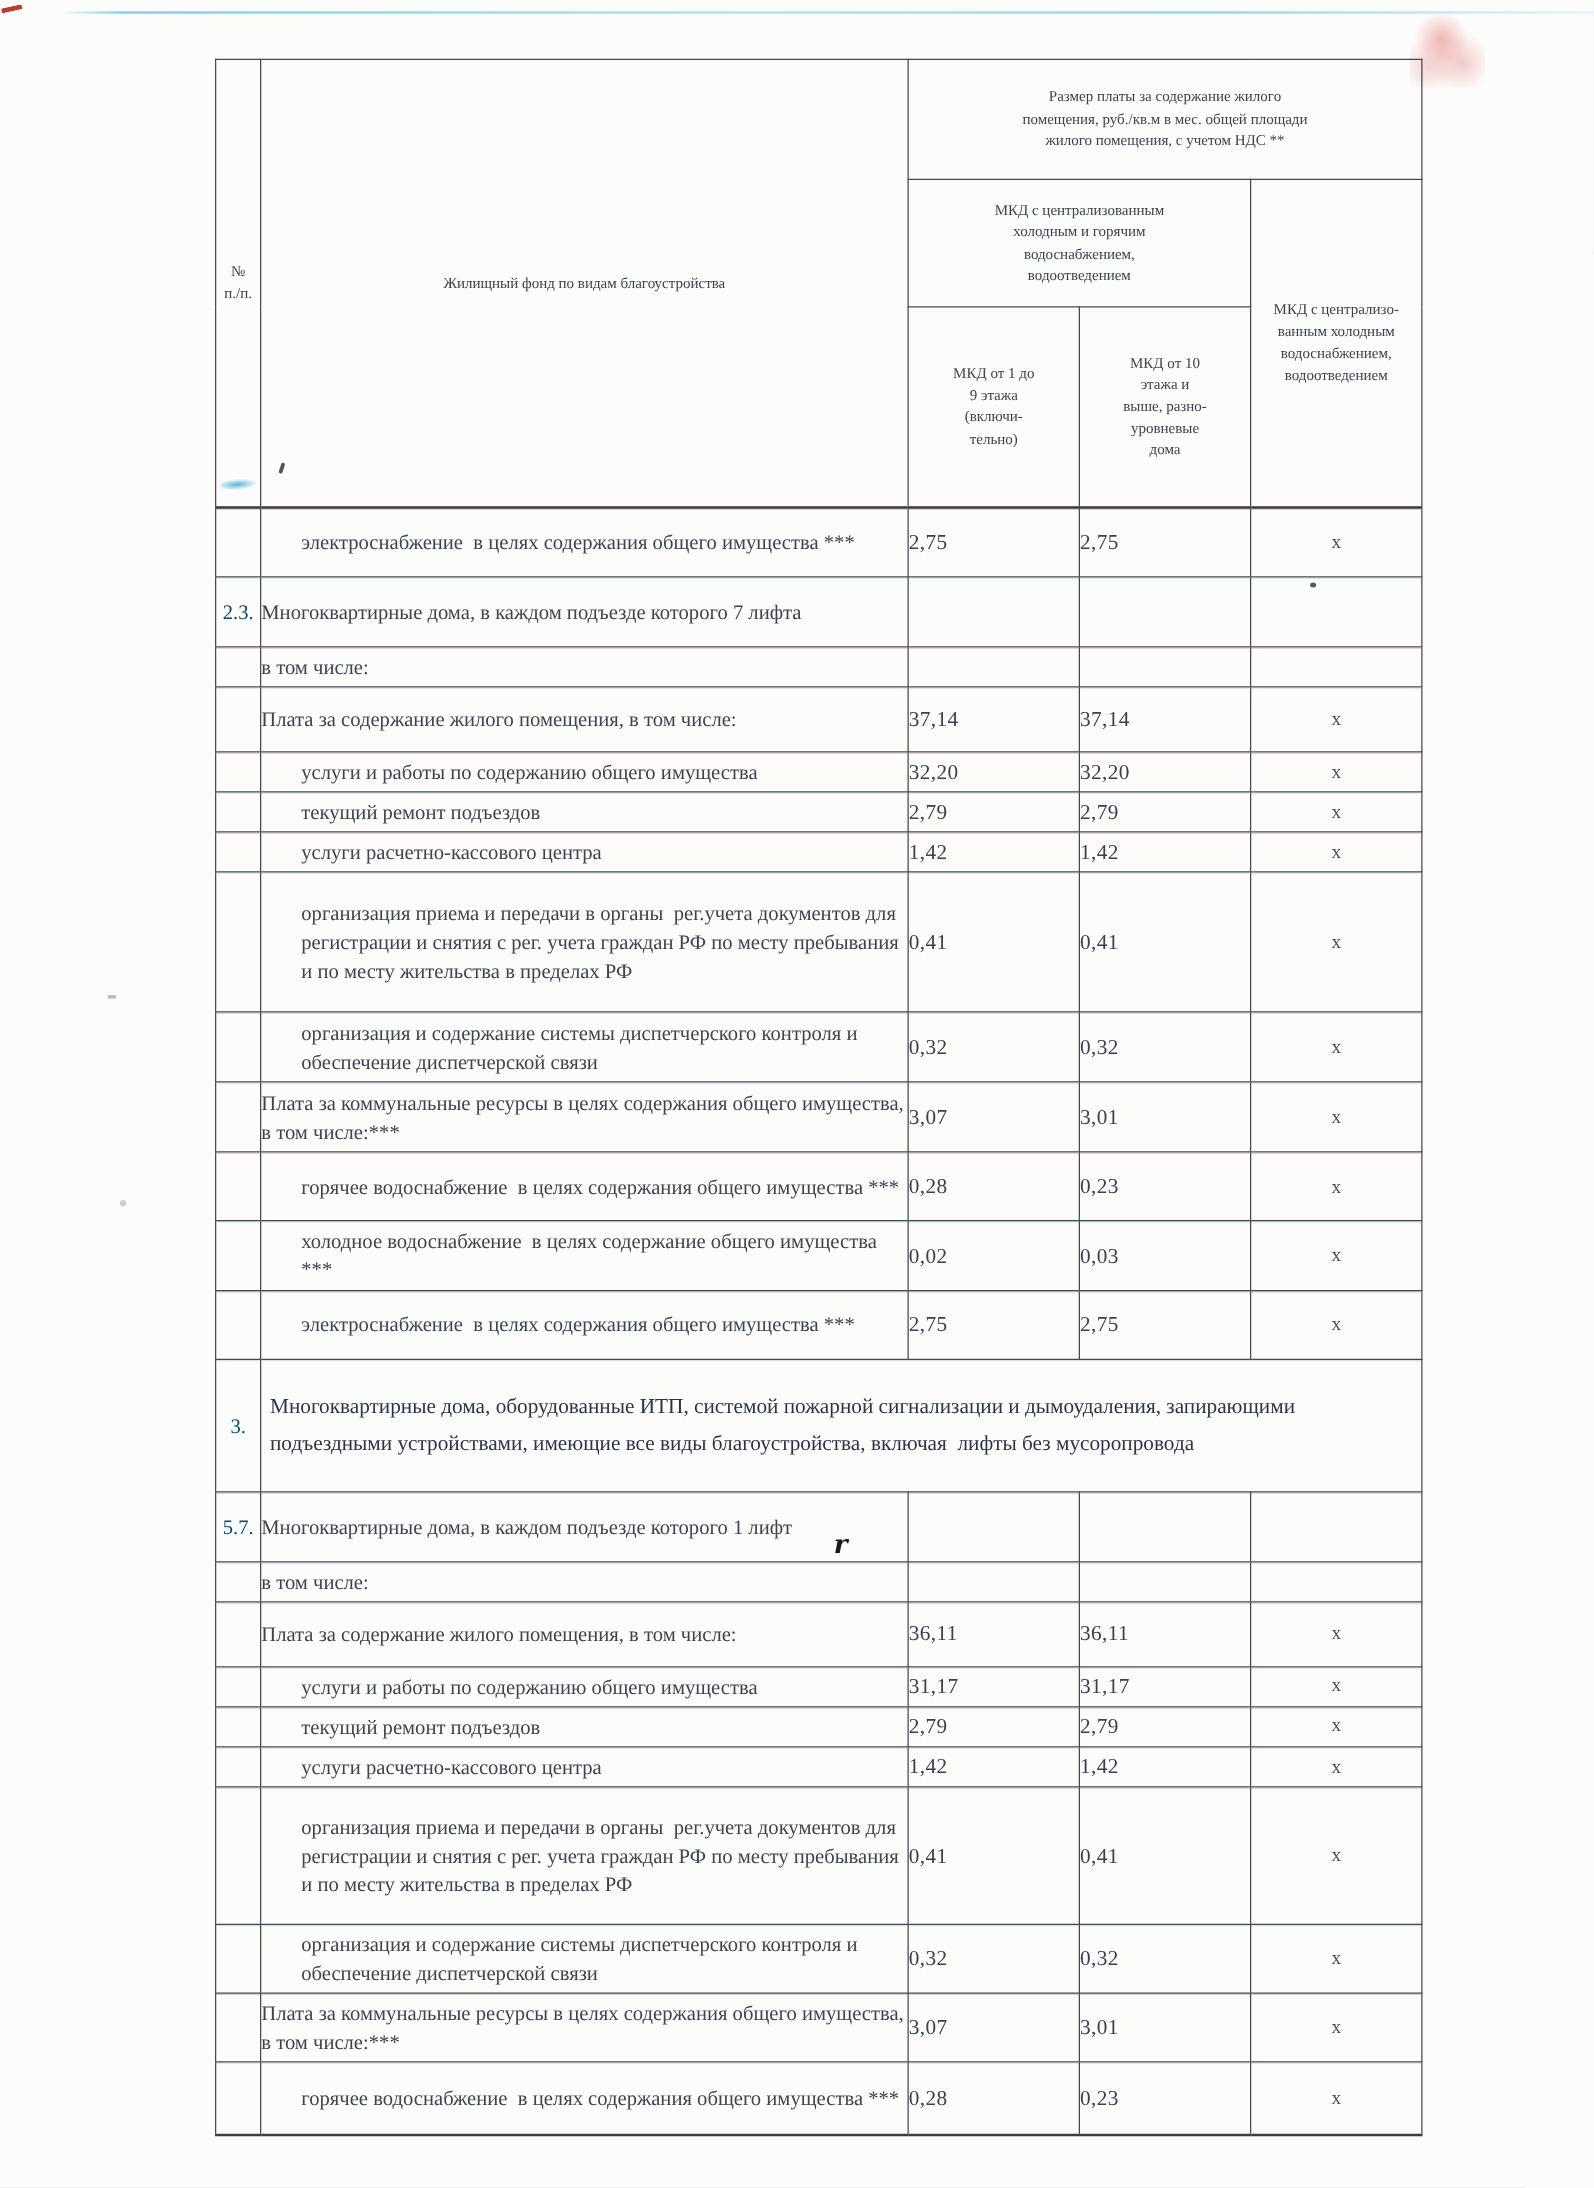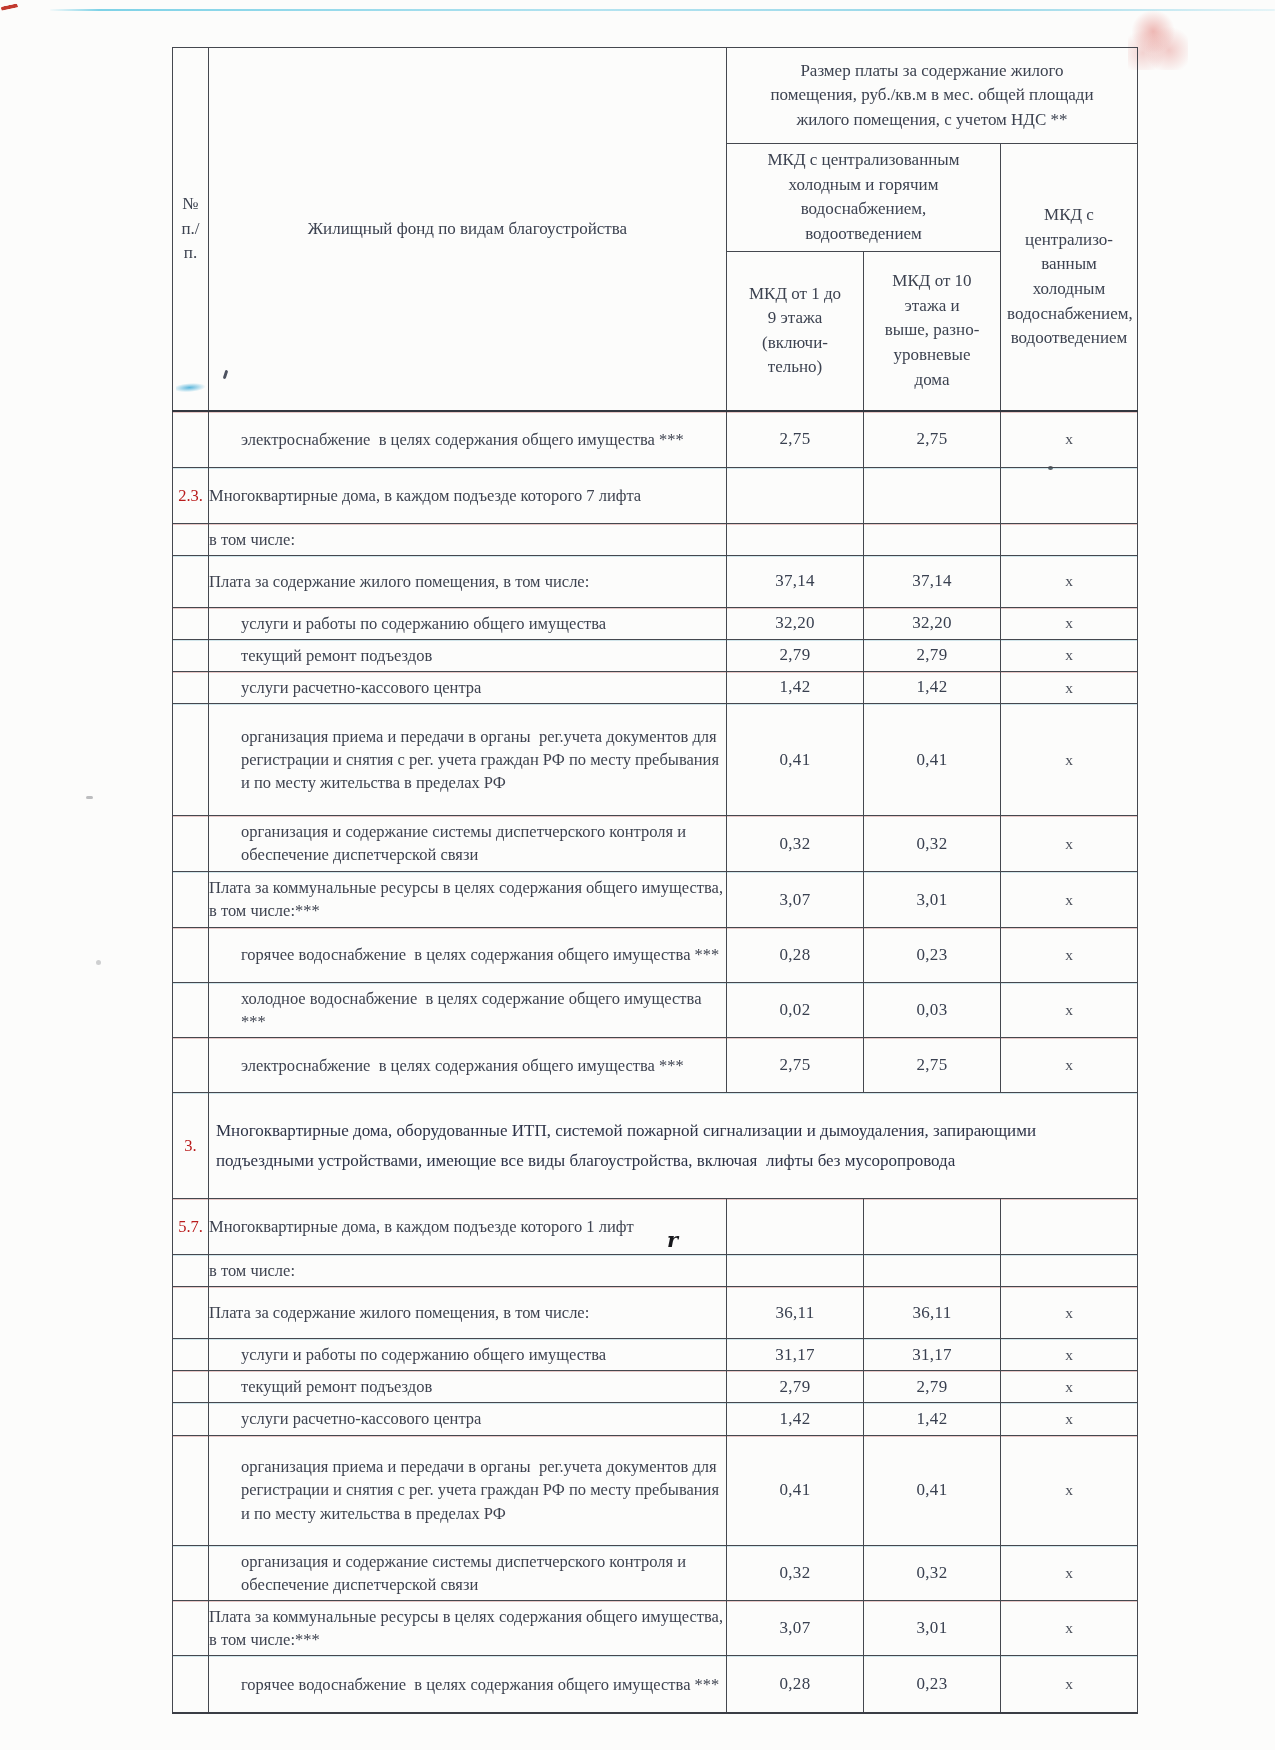--- a/index.html
+++ b/index.html
@@ -20,36 +20,36 @@
     table-layout:fixed;
   }
   table.tariff th, table.tariff td {
     border:1.6px solid #45484f;
     vertical-align:middle;
     font-weight:normal;
   }
   thead th {
     text-align:center;
     white-space:pre-line;
-    font-size:17px;
+    font-size:12px;
     line-height:1.45;
     color:#3c4250;
     padding:4px 6px;
   }
   thead tr:last-child th { border-bottom:2.6px solid #34373f; }
   th.h-numcol { width:36px; }
   th.h-namecol { width:518px; }
   th.h-c19 { width:122px; }
   th.h-c10 { width:122px; }
   th.h-right { width:166px; }
   tbody td { font-size:16.5px; line-height:1.4; color:#3e4350; }
-  td.c-num { text-align:center; font-size:16.5px; color:#b91c1c; }
+  td.c-num { text-align:center; font-size:16.5px; color:#0c4a6e; }
   td.c-name { text-align:left; padding:4px 0; white-space:pre-wrap; position:relative; }
   td.c-name.ind { padding-left:32px; }
-  td.c-val { text-align:center; font-size:17px; letter-spacing:.3px; color:#394050; }
+  td.c-val { text-align:left; font-size:17px; letter-spacing:.3px; color:#394050; }
   td.c-x { text-align:center; font-size:15.5px; color:#4a4f5a; }
   td.c-section {
     font-weight:bold;
     color:#2d3347;
     padding:8px 10px 8px 7px;
     line-height:1.75;
     font-size:17px;
     white-space:pre-wrap;
   }
   

